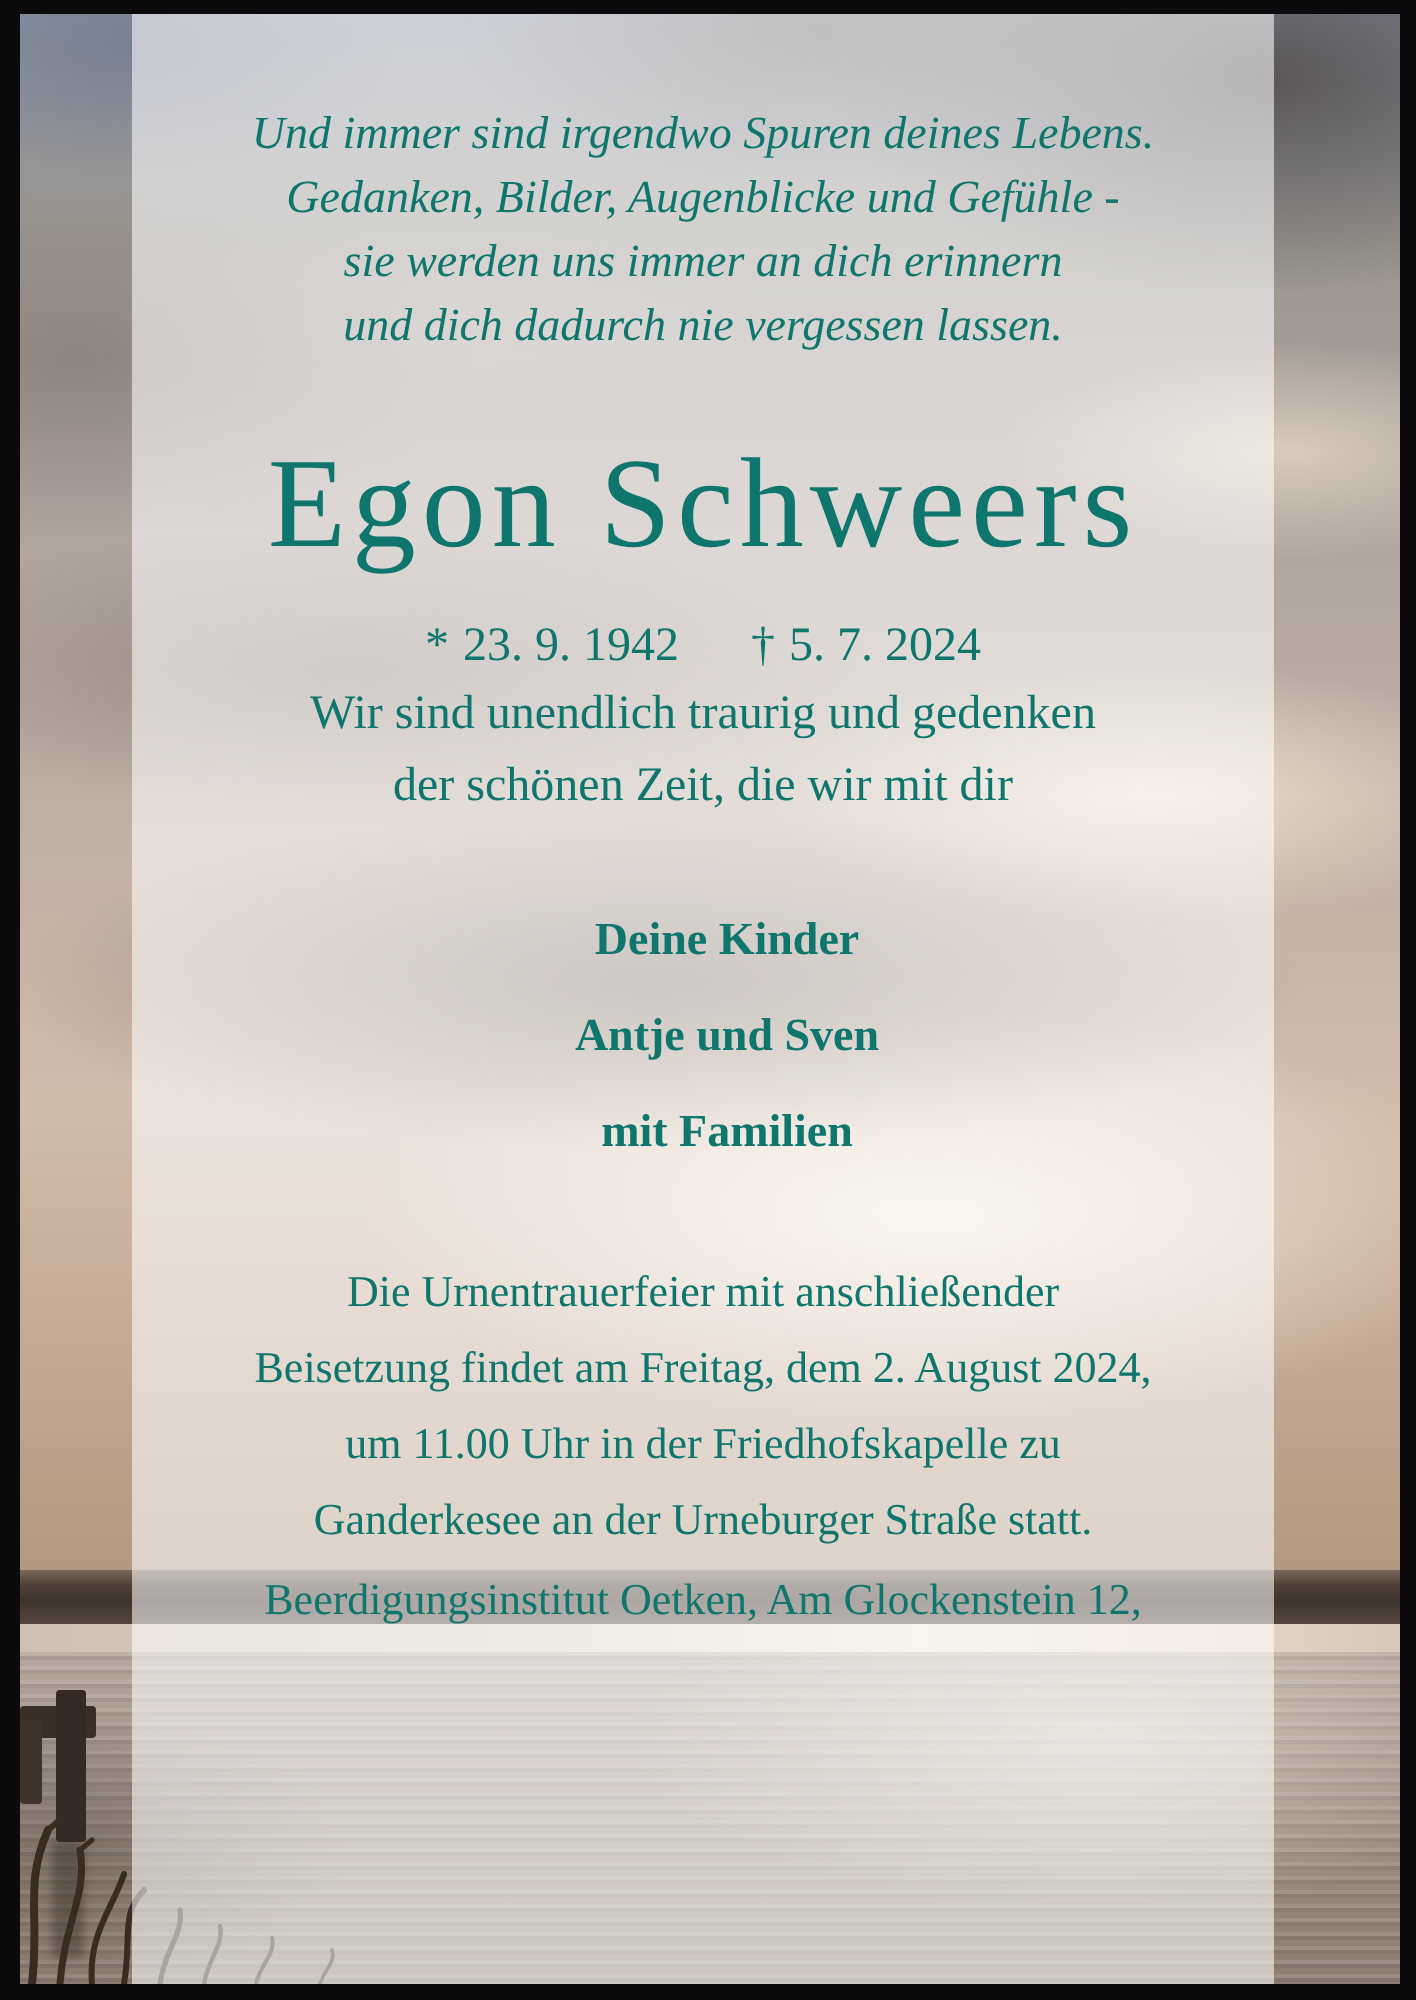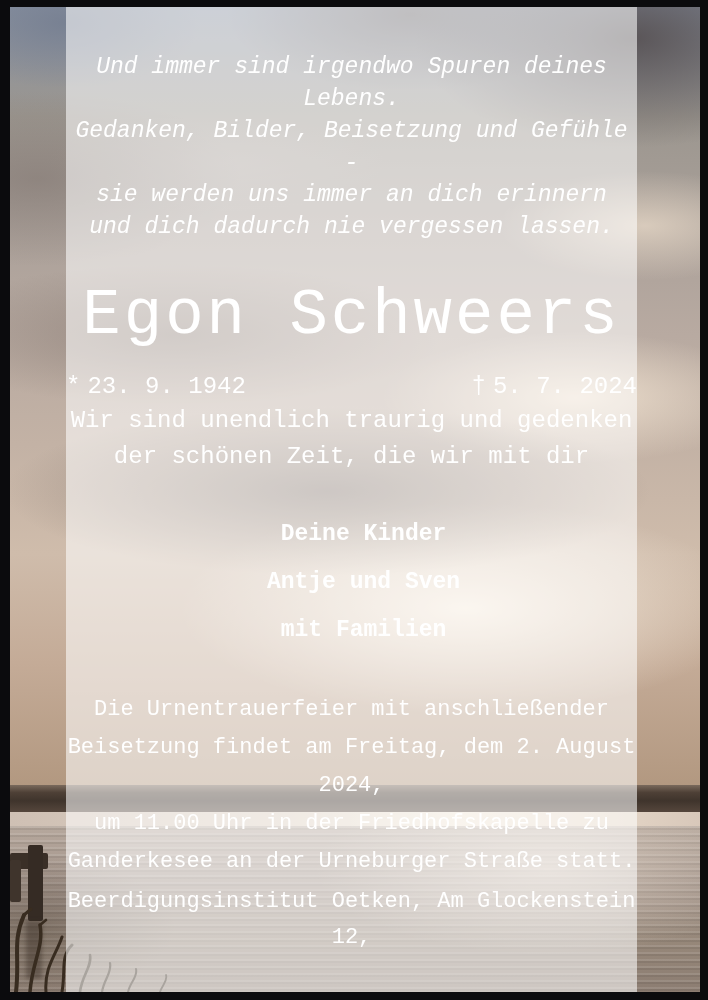--- a/index.html
+++ b/index.html
@@ -1,20 +1,20 @@
 <!DOCTYPE html>
 <html><head>
 <meta charset="utf-8">
 <style>
   html,body { margin:0; padding:0; background:#000; }
   .stage {
     position:relative; width:708px; height:1000px;
     background:#0b0b0d; overflow:hidden;
-    font-family:Liberation Mono, monospace;
-    color:#ffffff;
+    font-family:Liberation Serif, serif;
+    color:#0f766e;
   }
   
   .photo { position:absolute; left:10px; top:7px; width:690px; height:985px; overflow:hidden; }
   .sky {
     position:absolute; left:0; top:0; width:100%; height:781px;
     background:
       radial-gradient(ellipse 45% 20% at 90% 4%, rgba(84,78,80,0.90), rgba(84,78,80,0) 70%),
       radial-gradient(ellipse 38% 14% at 58% 1%, rgba(100,94,95,0.75), rgba(100,94,95,0) 70%),
       radial-gradient(ellipse 28% 12% at 8% 2%, rgba(118,127,145,0.90), rgba(118,127,145,0) 70%),
       radial-gradient(ellipse 42% 16% at 4% 22%, rgba(132,121,116,0.65), rgba(132,121,116,0) 70%),
@@ -48,21 +48,21 @@
   .post-refl  { position:absolute; left:16px; top:914px; width:16px; height:58px; background:rgba(58,46,38,0.45); filter:blur(2px); }
   .reeds { position:absolute; left:0; bottom:0; }
   
   .overlay {
     position:absolute; left:66px; top:7px; width:571px; height:985px;
     background:rgba(255,255,255,0.57);
   }
   .content { position:absolute; inset:0; text-align:center; }
   .verse      { margin-top:44px; font-style:italic; font-size:23px; line-height:32px; }
   .name       { margin-top:34px; font-size:64px; font-weight:400; letter-spacing:3px; line-height:78px; white-space:nowrap; }
-  .dates      { margin-top:16px; font-size:24px; line-height:32px; display:flex; justify-content:space-between; gap:36px; }
+  .dates      { margin-top:16px; font-size:24px; line-height:32px; display:flex; justify-content:center; gap:36px; }
   .dates .sym { margin-right:7px; }
   .condolence { font-size:24px; line-height:36px; }
   .mourners   { margin-top:44px; font-size:23px; font-weight:bold;padding-left:24px; }
   .mourners > div { line-height:30px; margin-bottom:18px; }
   .ceremony   { margin-top:46px; font-size:22px; line-height:38px; }
   .address    { margin-top:3px;  font-size:22px; line-height:36px; }
 </style>
 </head>
 <body>
 
@@ -91,21 +91,21 @@
         <path d="M30 28 l 6 -5" stroke-width="2.6"></path>
       </g>
     </svg>
   </div>
 
   <div class="overlay">
     <div class="content">
 
       <div class="verse">
         <div>Und immer sind irgendwo Spuren deines Lebens.</div>
-        <div>Gedanken, Bilder, Beisetzung und Gefühle -</div>
+        <div>Gedanken, Bilder, Augenblicke und Gefühle -</div>
         <div>sie werden uns immer an dich erinnern</div>
         <div>und dich dadurch nie vergessen lassen.</div>
       </div>
 
       <div class="name">Egon Schweers</div>
 
       <div class="dates">
         <span><span class="sym">*</span><span>23. 9. 1942</span></span>
         <span><span class="sym">†</span><span>5. 7. 2024</span></span>
       </div>

